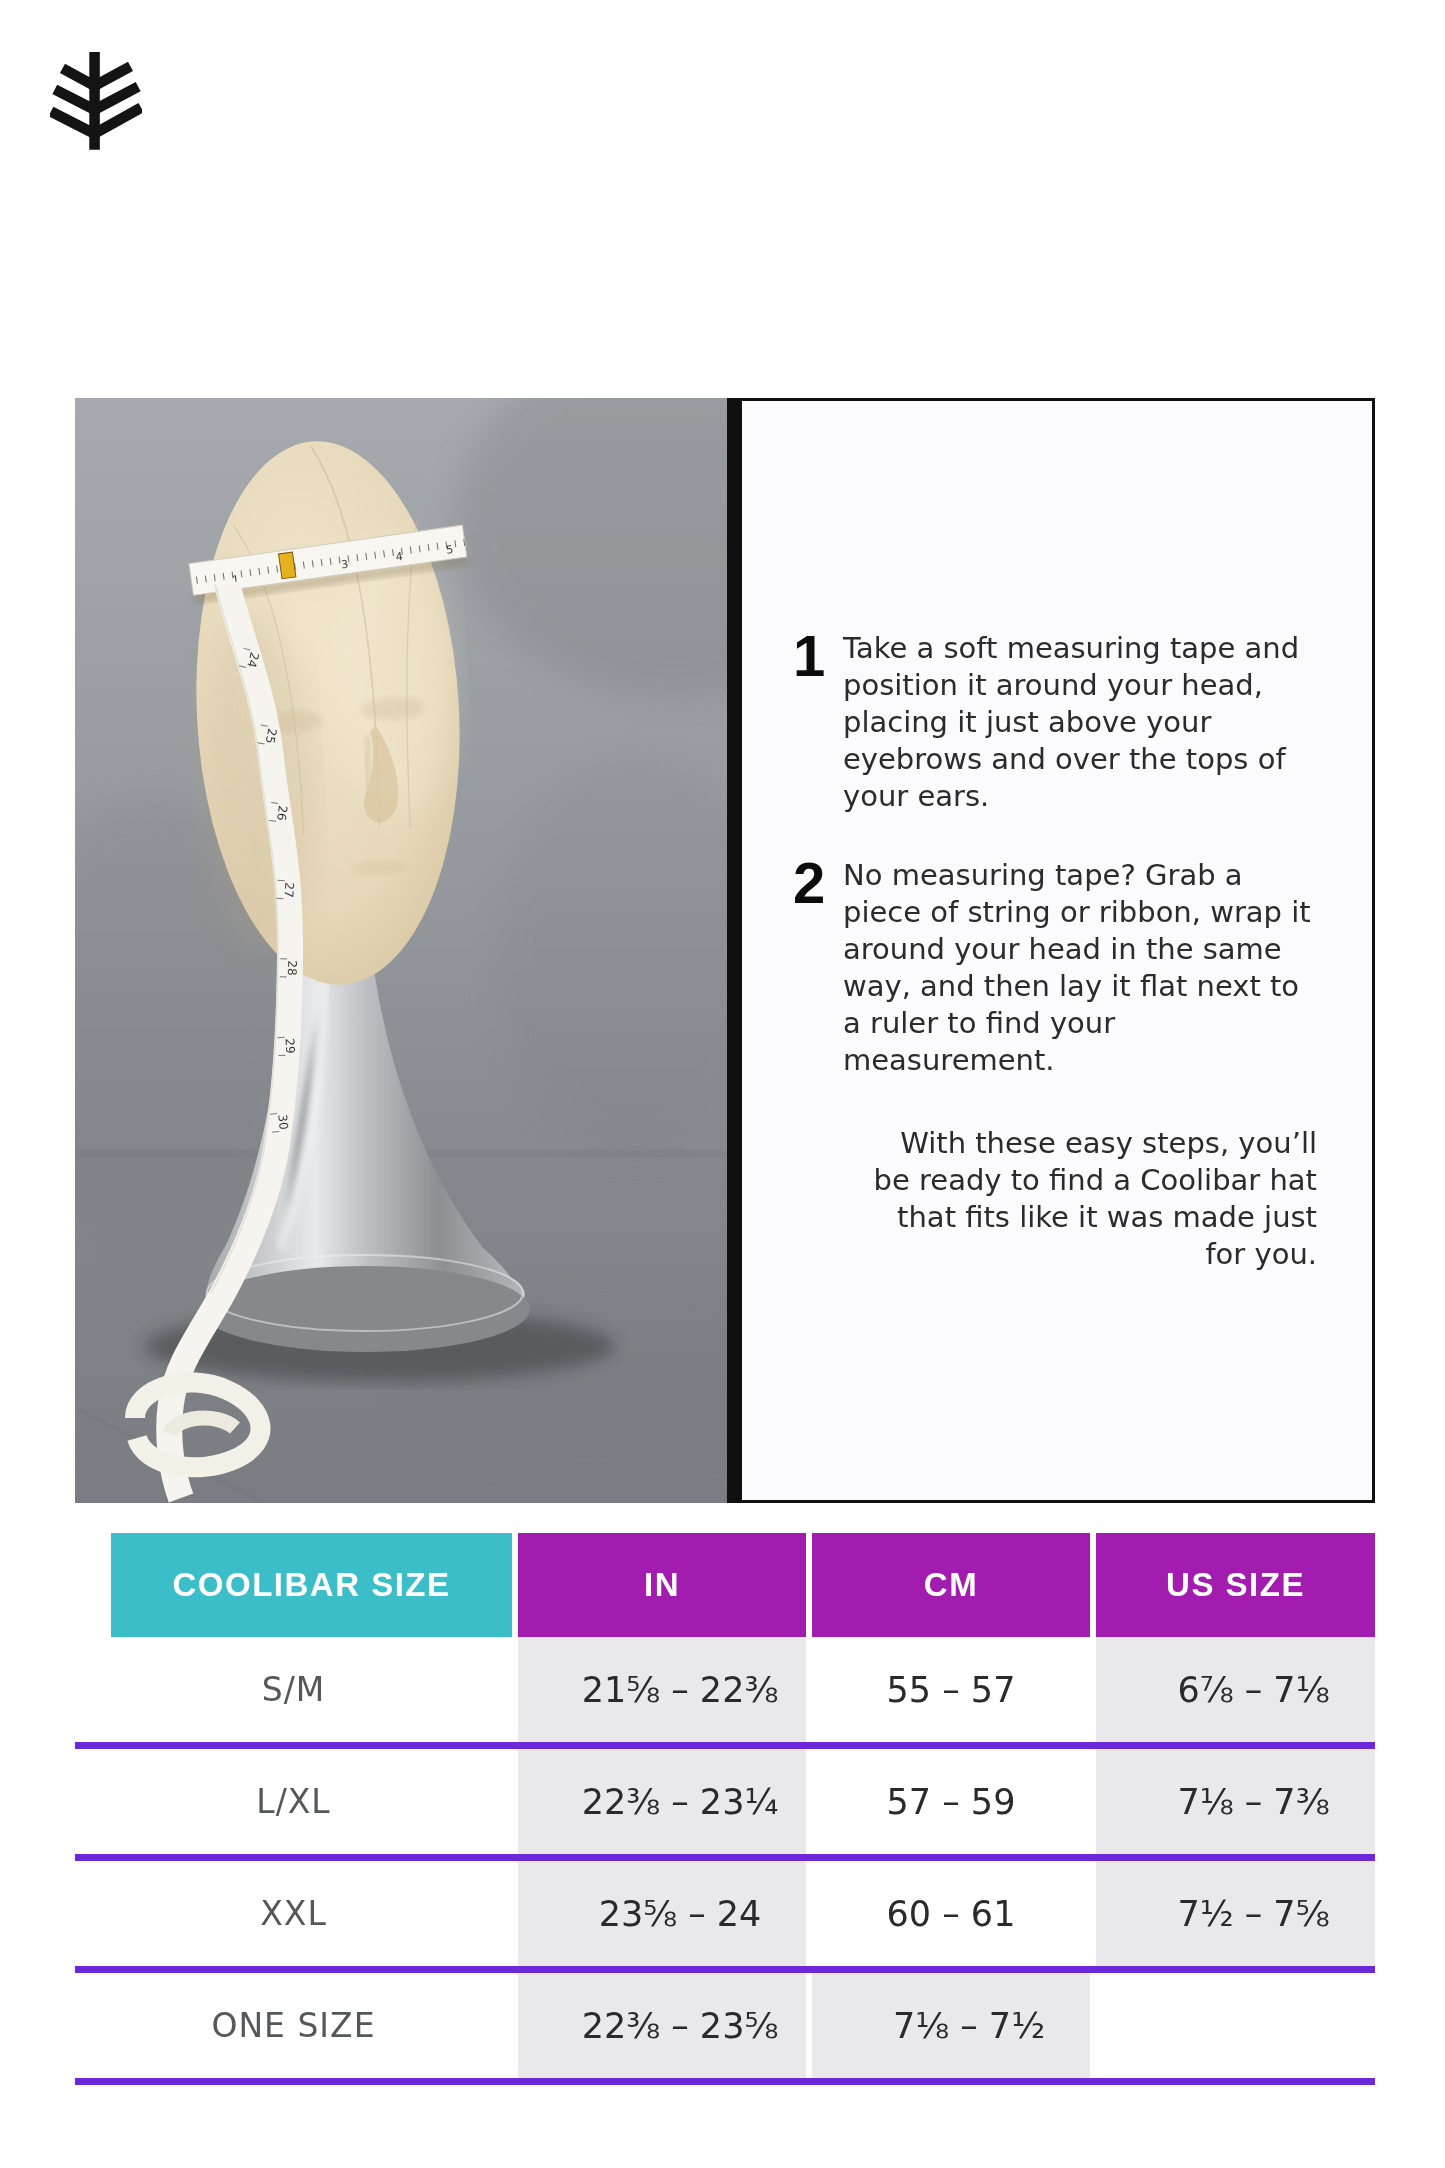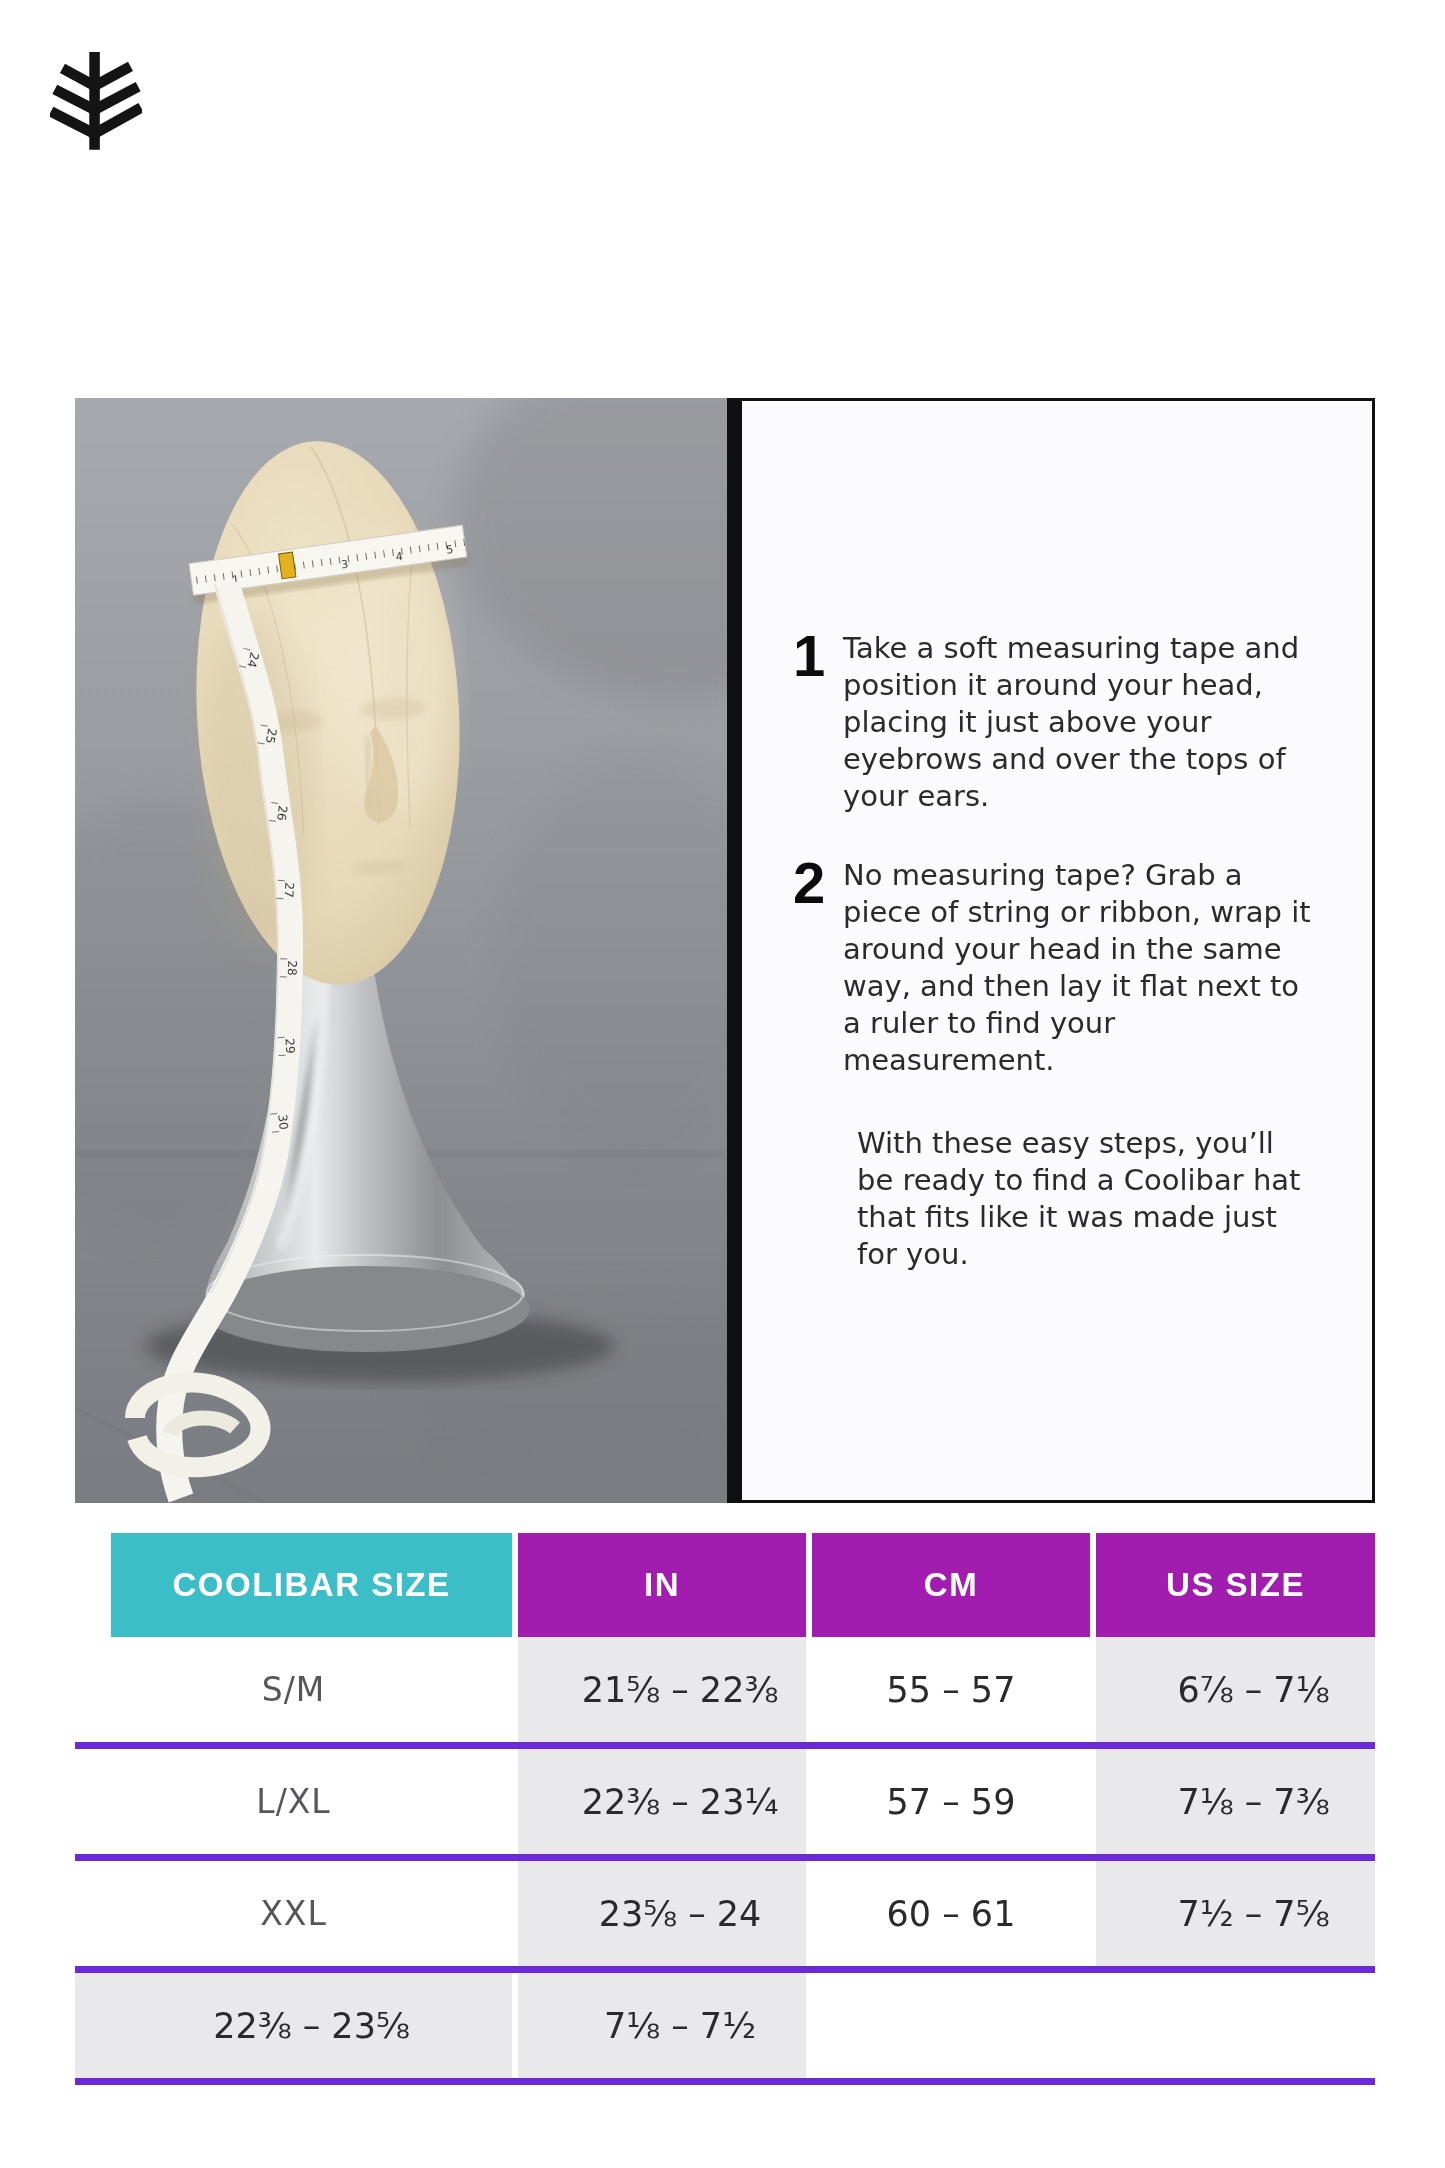--- a/index.html
+++ b/index.html
@@ -21,21 +21,21 @@
         display:flex;}
   .photo{width:652px;height:1105px;flex:0 0 652px;}
   .photo svg{display:block;width:652px;height:1105px;}
   .panel{flex:1;margin:3px 3px 3px 15px;background:#fbfbfd;}
   .steps{padding:229px 55px 0 51px;color:#2b2b2d;}
   .step{display:flex;margin-bottom:42px;}
   .step .num{width:50px;flex:0 0 50px;font-family:"Liberation Sans",sans-serif;
              font-weight:800;font-size:58px;line-height:52px;color:#0c0c0c;letter-spacing:-2px;}
   .step .txt,.closing{font-size:29px;line-height:37px;max-width:485px;}
   .step2{margin-bottom:46px;}
-  .closing{margin-left:64px;}
+  .closing{margin-left:64px;text-align:right;}
 
   
   .size-table{position:absolute;left:75px;top:1533px;width:1300px;
               font-family:"DejaVu Sans",sans-serif;}
   .trow{display:grid;grid-template-columns:437px 288px 278px 279px;column-gap:6px;background:#ffffff;}
   .thead{height:104px;}
   .thead .cell{display:flex;align-items:center;justify-content:center;
                font-family:"Liberation Sans",sans-serif;font-weight:700;font-size:33px;
                color:#ffffff;letter-spacing:1.5px;}
   .thead .c0{background:#3CBEC8;margin-left:36px;}
@@ -239,18 +239,19 @@
       <div class="cell c2">57 – 59</div>
       <div class="cell c3">7⅛ – 7⅜</div>
     </div>
     <div class="trow tbody-row">
       <div class="cell c0">XXL</div>
       <div class="cell c1">23⅝ – 24</div>
       <div class="cell c2">60 – 61</div>
       <div class="cell c3">7½ – 7⅝</div>
     </div>
     <div class="trow tbody-row">
+      <div class="cell c0">ONE SIZE</div>
       <div class="cell c1">22⅜ – 23⅝</div>
       <div class="cell c3">7⅛ – 7½</div>
     </div>
   </div>
 
 </div>
 
 </body></html>

